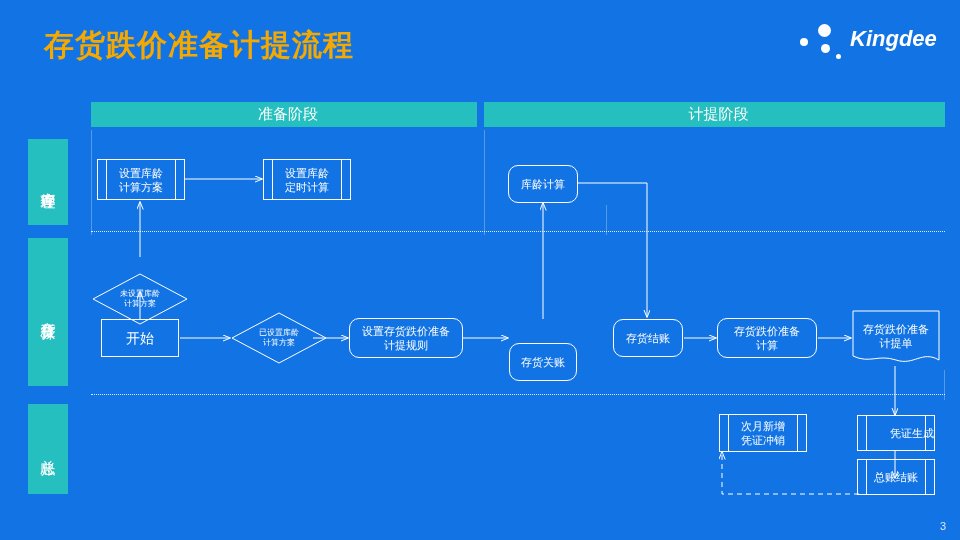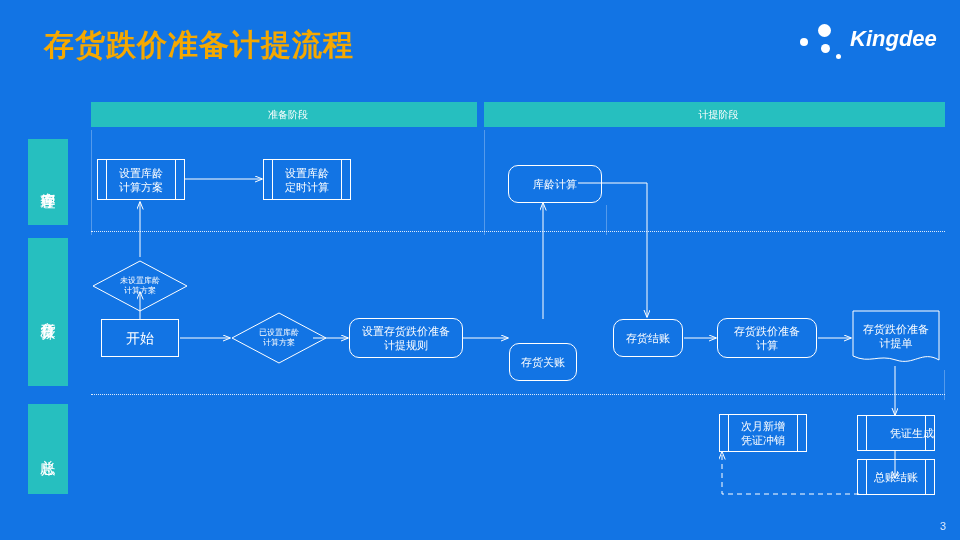--- a/index.html
+++ b/index.html
@@ -28,21 +28,21 @@
   .dot { position:absolute; border-radius:50%; background:#ffffff; }
   .d1 { left:30px; top:2px;  width:13px; height:13px; }
   .d2 { left:12px; top:16px; width:8px;  height:8px; }
   .d3 { left:33px; top:22px; width:9px;  height:9px; }
   .d4 { left:48px; top:32px; width:5px;  height:5px; }
 
   
   .stagebar {
     position:absolute; height:25px; background:#26bfbf;
     display:flex; align-items:center; justify-content:center;
-    font-size:10px; color:#ffffff;padding-left:8px;
+    font-size:15px; color:#ffffff;padding-left:8px;
   }
   #stagebar-prep { left:91px; top:102px; width:386px; }
   #stagebar-prov { left:484px; top:102px; width:461px; }
 
   
   .lane-label {
     position:absolute; left:28px; width:40px;
     background:#26bfbf; color:#ffffff;
     font-size:15px; line-height:20px; letter-spacing:1px;
     display:flex; align-items:center; justify-content:center;
@@ -186,25 +186,25 @@
   <div class="node subroutine" style="left:97px; top:159px; width:88px; height:41px;">
     <span style="white-space:pre-line">设置库龄
 计算方案</span>
   </div>
 
   <div class="node subroutine" style="left:263px; top:159px; width:88px; height:41px;">
     <span style="white-space:pre-line">设置库龄
 定时计算</span>
   </div>
 
-  <div class="node rounded" style="left:508px; top:165px; width:94px; height:38px;">
+  <div class="node rounded" style="left:508px; top:165px; width:70px; height:38px;">
     <span style="white-space:pre-line">库龄计算</span>
   </div>
 
-  <div class="diamond-wrap" style="left:92px; top:260px; width:96px; height:52px;">
+  <div class="diamond-wrap" style="left:92px; top:273px; width:96px; height:52px;">
     <svg viewBox="0 0 96 52" width="96" height="52">
       <path d="M48,1 L95,26 L48,51 L1,26 Z" fill="none" stroke="#ffffff" stroke-width="1"></path>
     </svg>
     <div class="diamond-label" style="white-space:pre-line">未设置库龄
 计算方案</div>
   </div>
 
   <div class="node rounded terminator" style="left:101px; top:319px; width:78px; height:38px;">
     <span>开始</span>
   </div>

